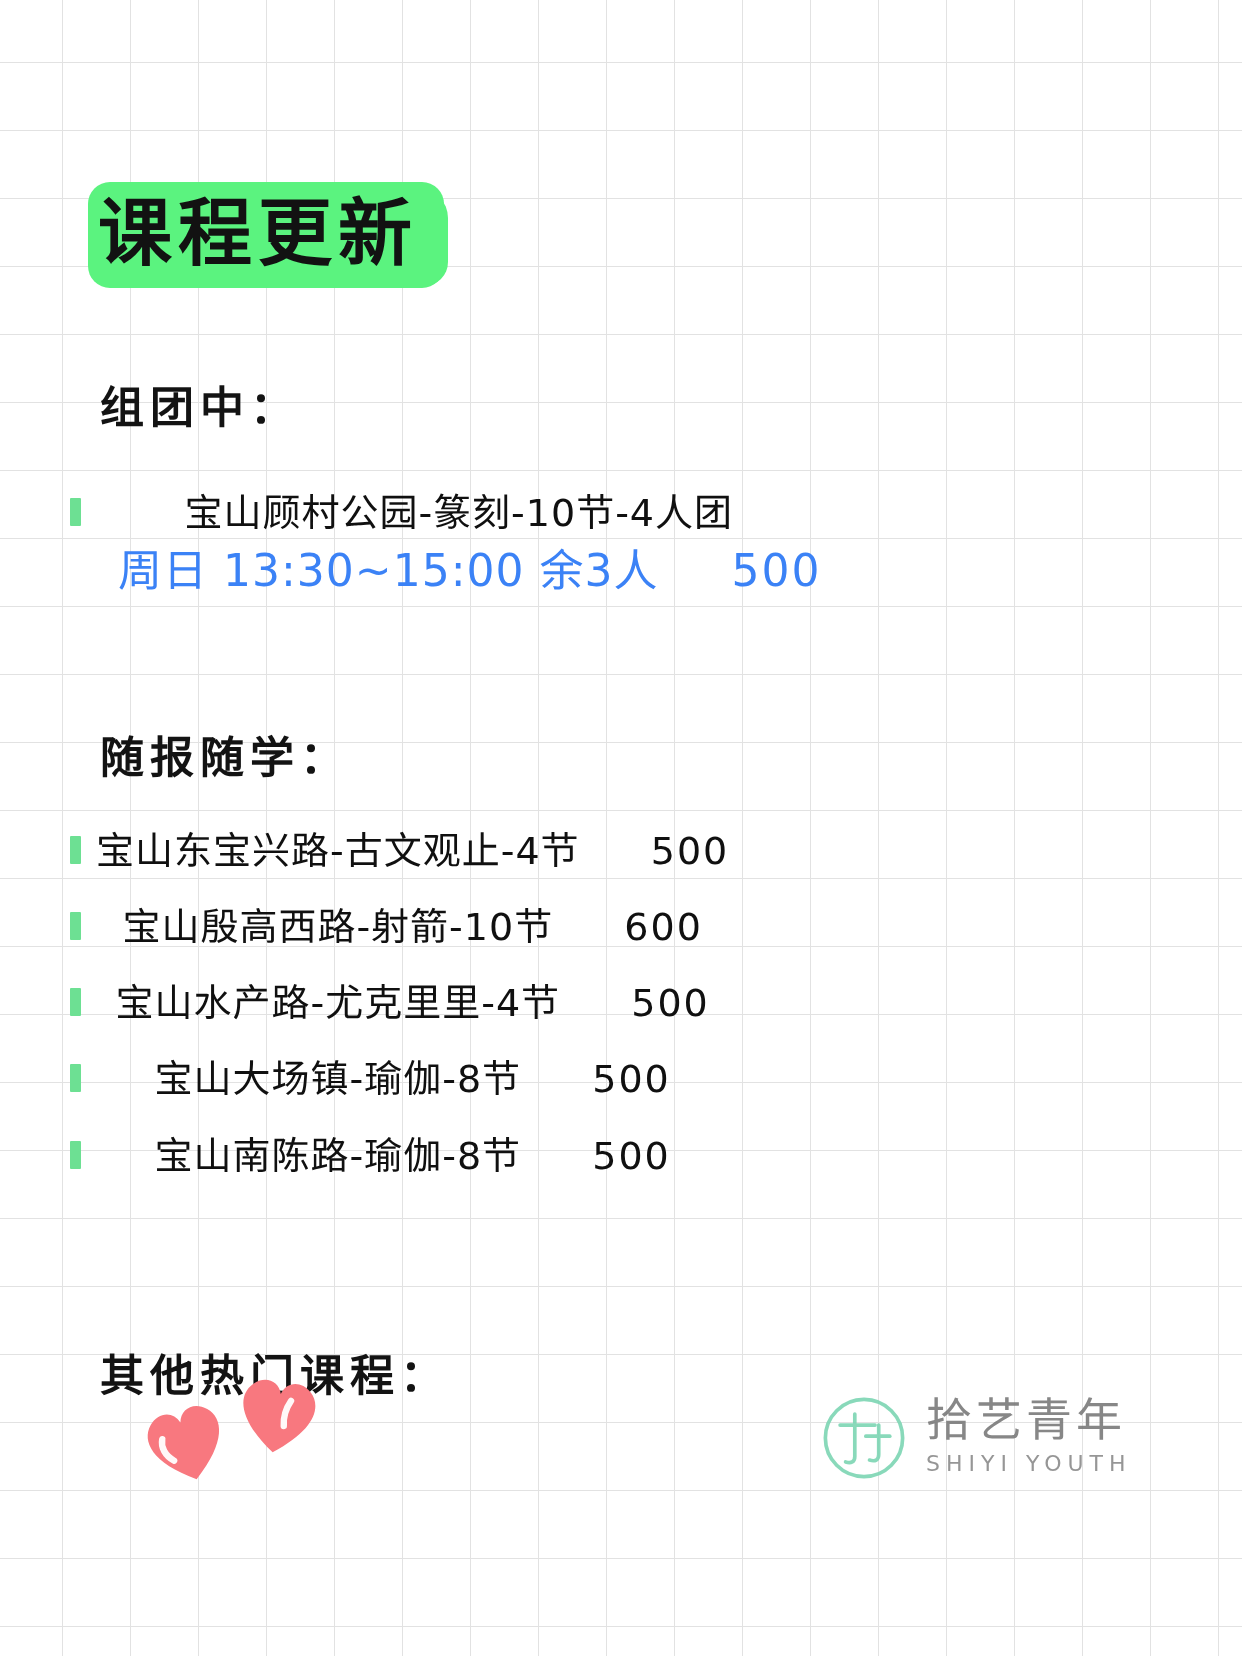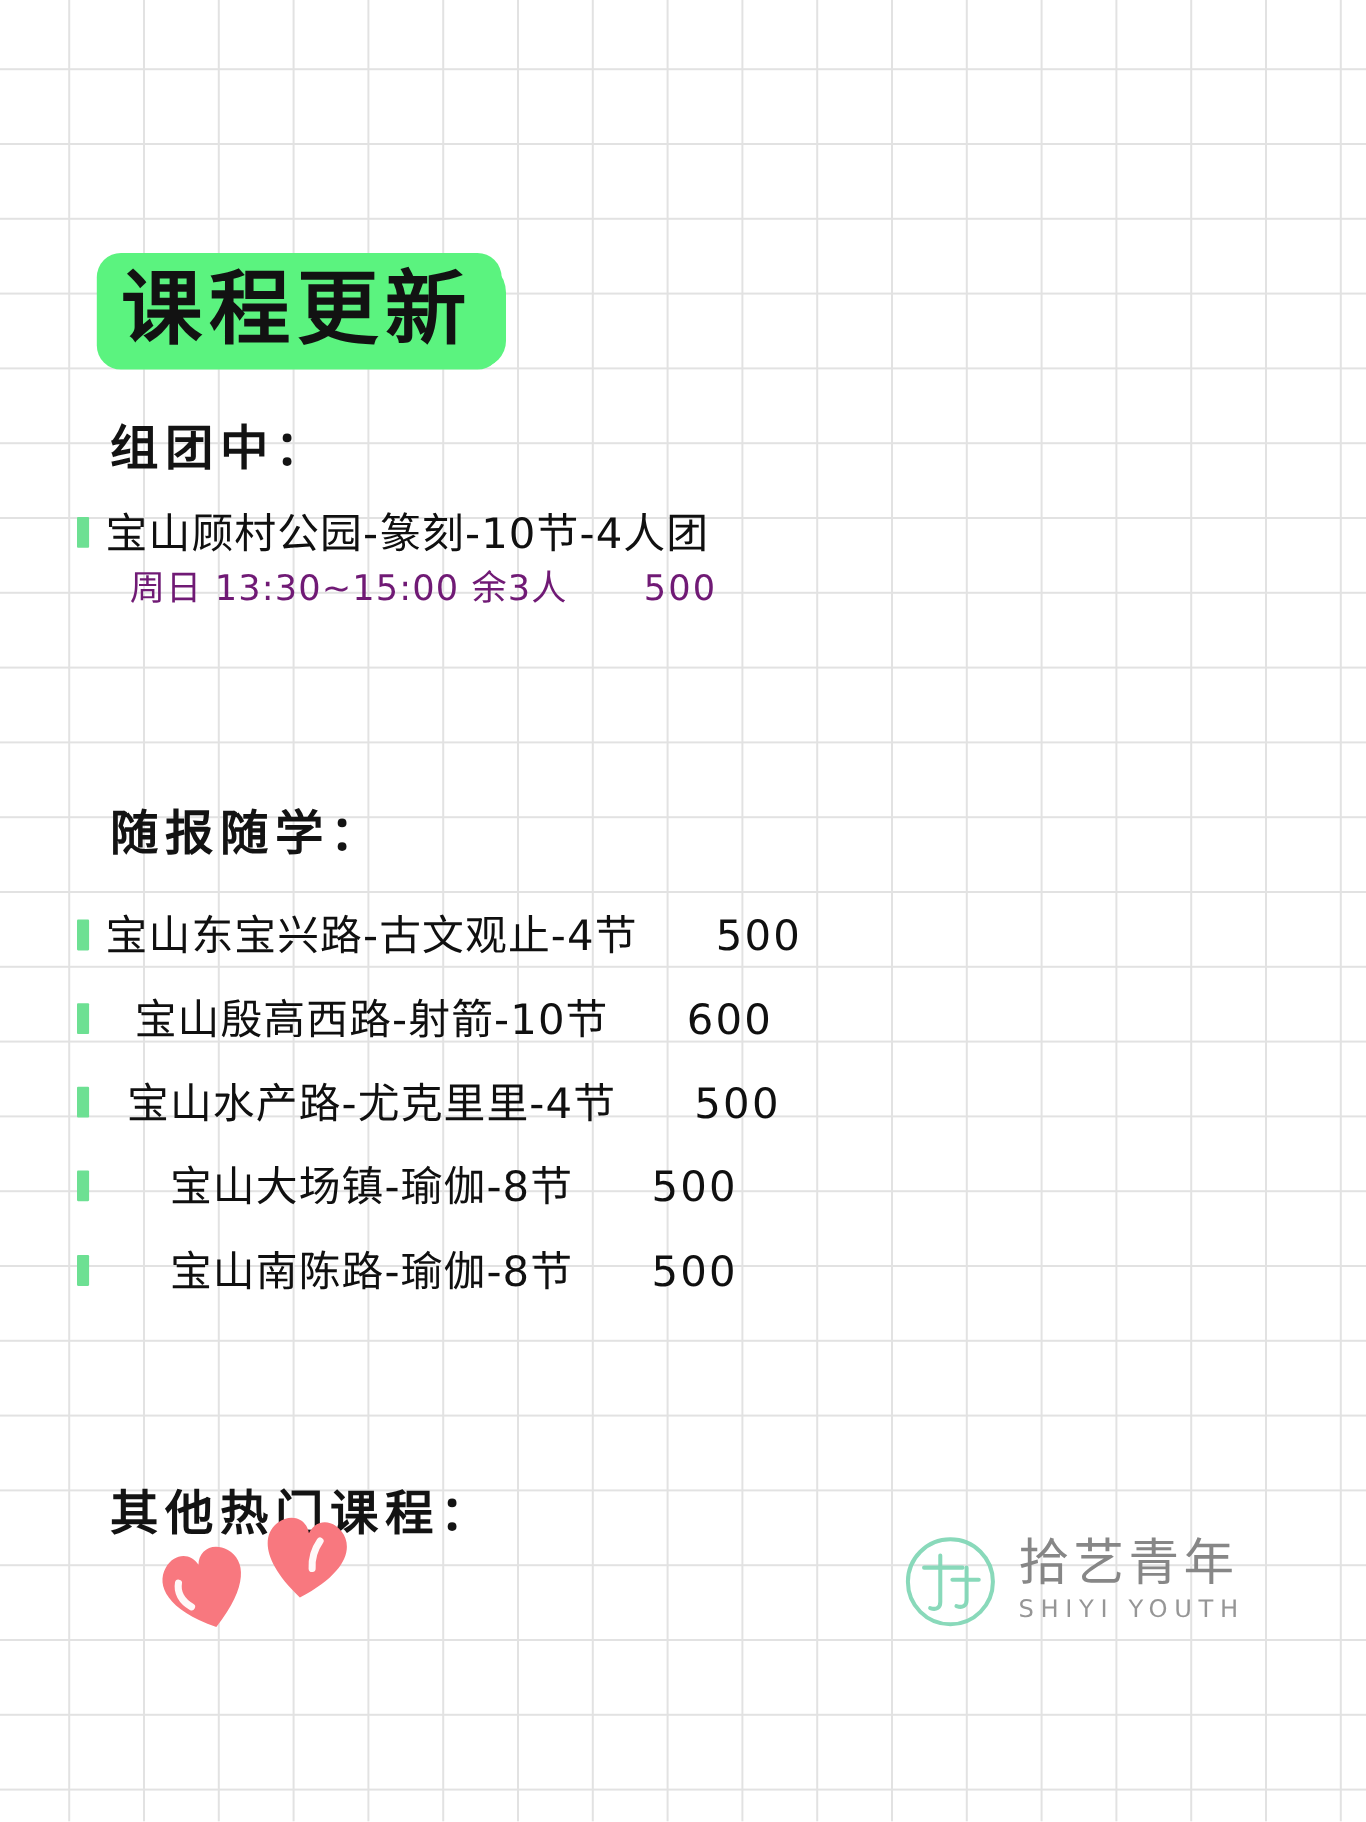--- a/index.html
+++ b/index.html
@@ -38,25 +38,24 @@
 
   
   #title-wrap {
     position: absolute;
     left: 88px;
     top: 182px;
   }
   .title-highlight {
     display: inline-block;
     position: relative;
-    padding: 14px 26px 18px 22px;
+    padding: 14px 26px 18px 10px;
     border-radius: 22px;
     background: #5bf37f;
     box-shadow: 0 0 0 0 rgba(0,0,0,0);
-    margin-top: 48px;
   }
   .title-highlight::before {
     
     content: "";
     position: absolute;
     left: 6px; right: -4px; top: 6px; bottom: 2px;
     background: #5bf37f;
     border-radius: 26px 30px 24px 28px;
     z-index: -1;
   }
@@ -82,21 +81,21 @@
   }
   #heading-group   { left: 100px; top: 372px; }
   #heading-anytime { left: 100px; top: 722px; }
   #heading-other   { left: 100px; top: 1340px; }
 
   
   .course-list {
     position: absolute;
     left: 70px;
   }
-  #group-list   { top: 460px; }
+  #group-list   { top: 488px; text-align: center; }
   #anytime-list { top: 826px; text-align: center; }
 
   .course-item {
     position: relative;
     padding-left: 26px;
     margin-bottom: 10px;
   }
   .bullet {
     position: absolute;
     left: 0;
@@ -107,25 +106,25 @@
     border-radius: 1px;
   }
   .course-line1 {
     font-size: 38px;
     line-height: 1.32;
     letter-spacing: 1px;
     white-space: nowrap;
     color: #101010;
   }
   .course-line2 {
-    font-size: 32px;
+    font-size: 44px;
     line-height: 1.5;
     letter-spacing: 1px;
     white-space: nowrap;
-    color: #701a75;
+    color: #3b82f6;
     padding-left: 22px;
   }
   .price {
     display: inline-block;
     margin-left: 58px;
     letter-spacing: 2px;
   }
   #anytime-list .course-item { margin-bottom: 26px; }
 
   

